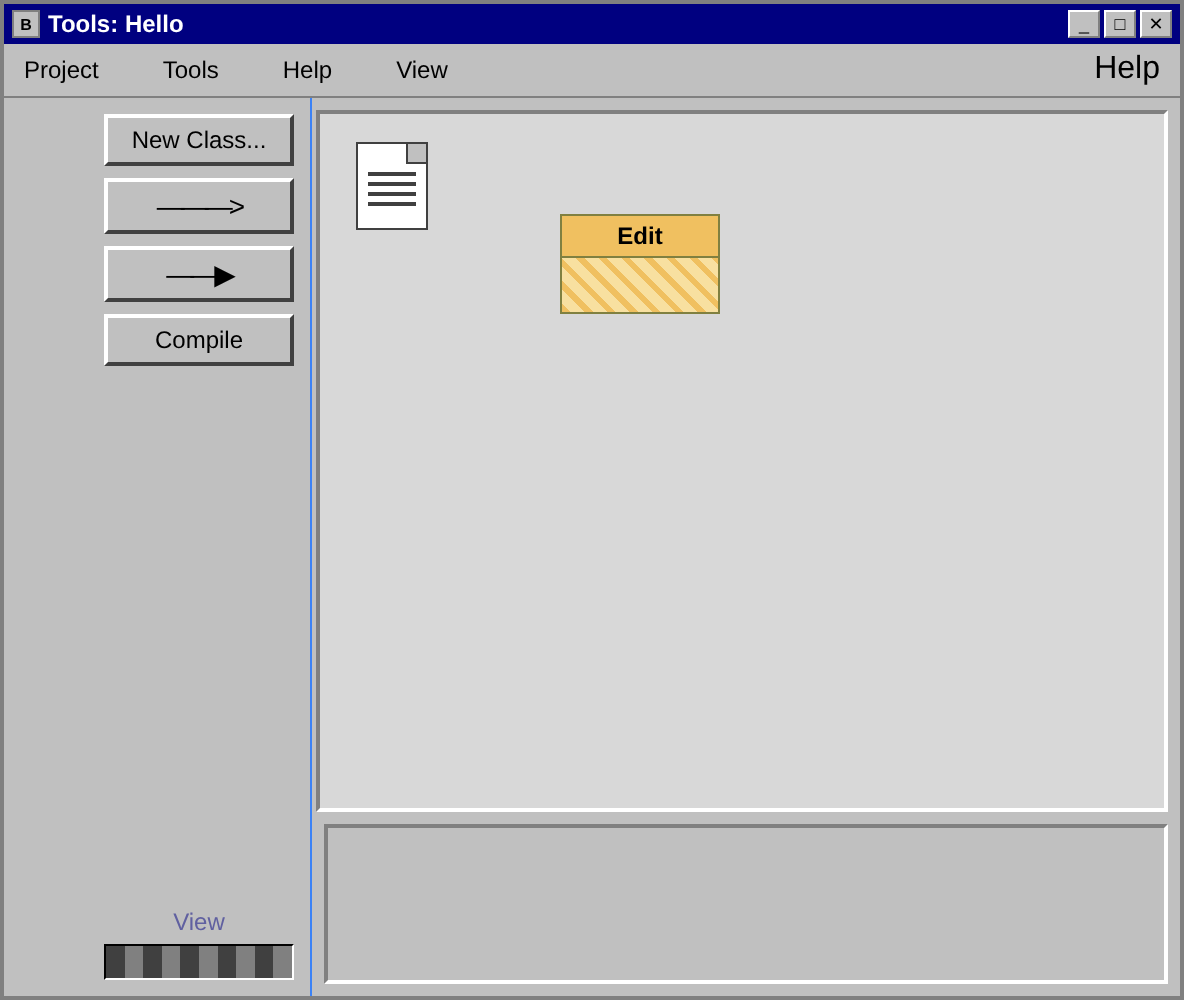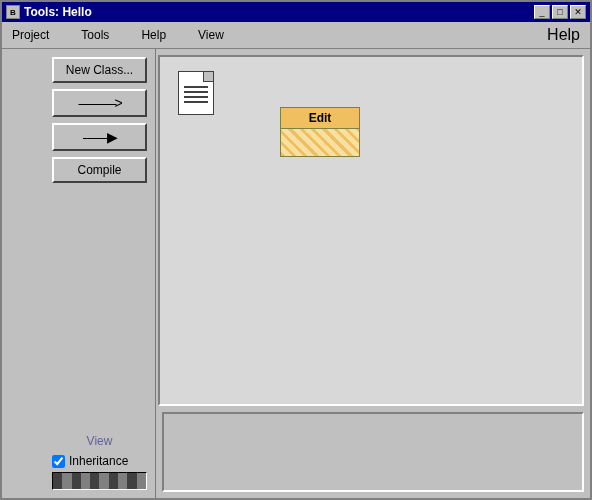--- a/index.html
+++ b/index.html
@@ -335,24 +335,20 @@
       </button>
       <button class="sidebar-btn arrow-btn">
         <span>——▶</span>
       </button>
       <button class="sidebar-btn">Compile</button>
 
       <div class="sidebar-spacer"></div>
 
       <div class="view-section">
         <div class="view-label">View</div>
-        <label class="checkbox-row">
-          <input type="checkbox" checked="" style="">
-          <span>Inheritance</span>
-        </label>
         <div class="progress-bar-area"></div>
       </div>
     </div>
 
     <div style="flex:1; display:flex; flex-direction:column; overflow:hidden;">
 
       <div class="canvas-area">
 
         <div class="doc-icon">
           <div class="doc-icon-paper">

